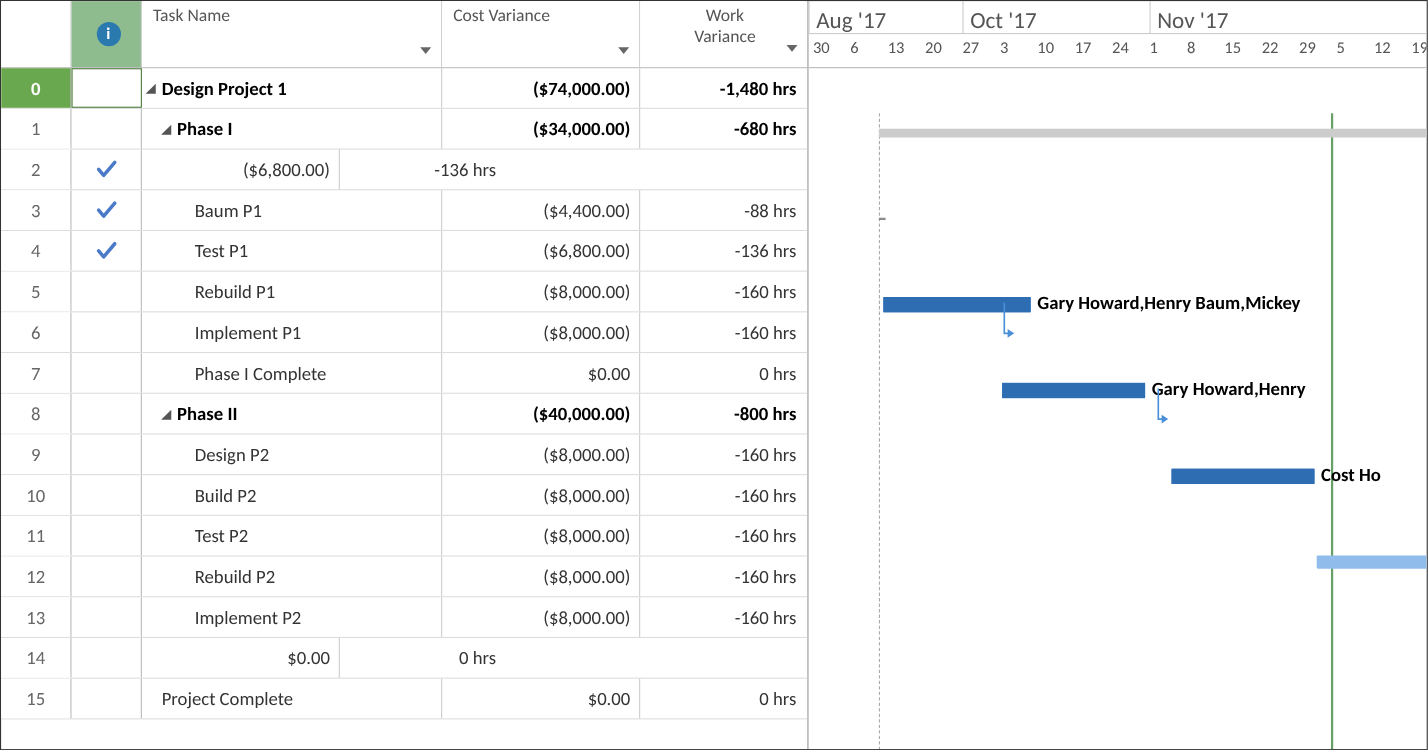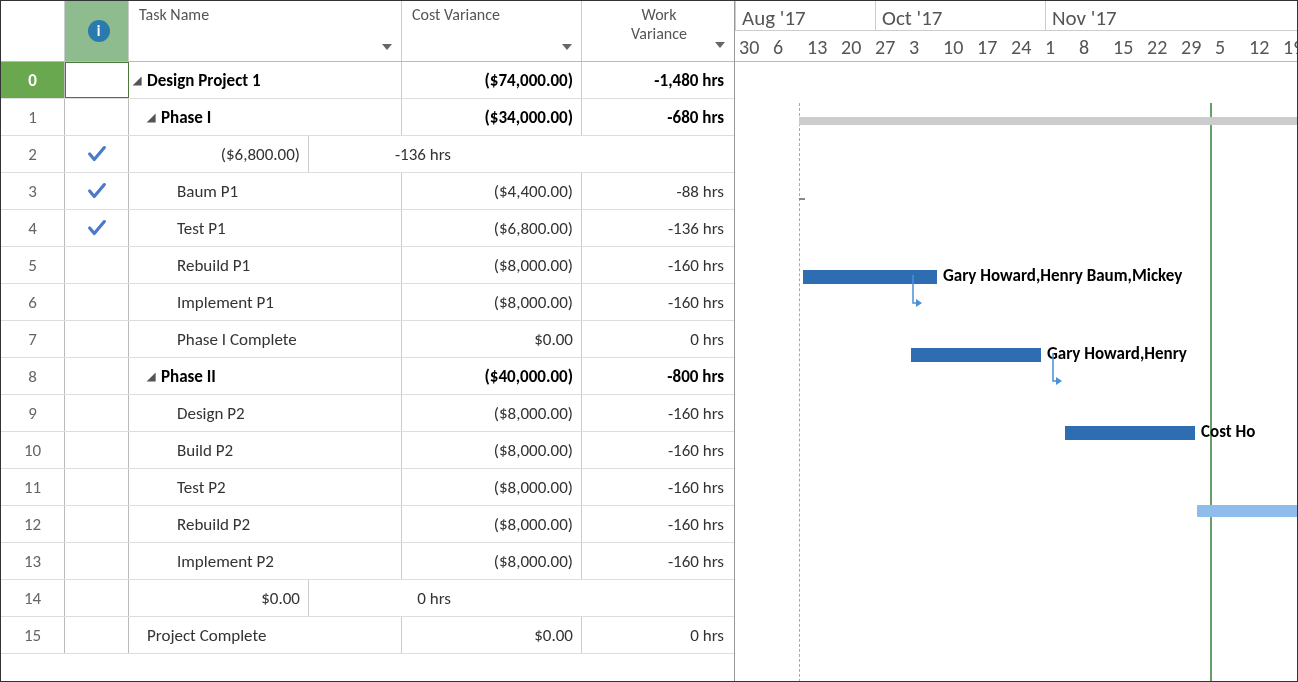--- a/index.html
+++ b/index.html
@@ -132,21 +132,21 @@
 }
 .timeline-days {
   display: flex;
   height: 30px;
 }
 .day-cell {
   width: 34px;
   text-align: left;
   padding: 4px 2px 0 4px;
   color: #555;
-  font-size: 20px;
+  font-size: 15px;
   flex-shrink: 0;
 }
 
 .gantt-body {
   position: relative;
   height: calc(100% - 61px);
 }
 .gantt-today {
   position: absolute;
   top: 0; bottom: 0;

